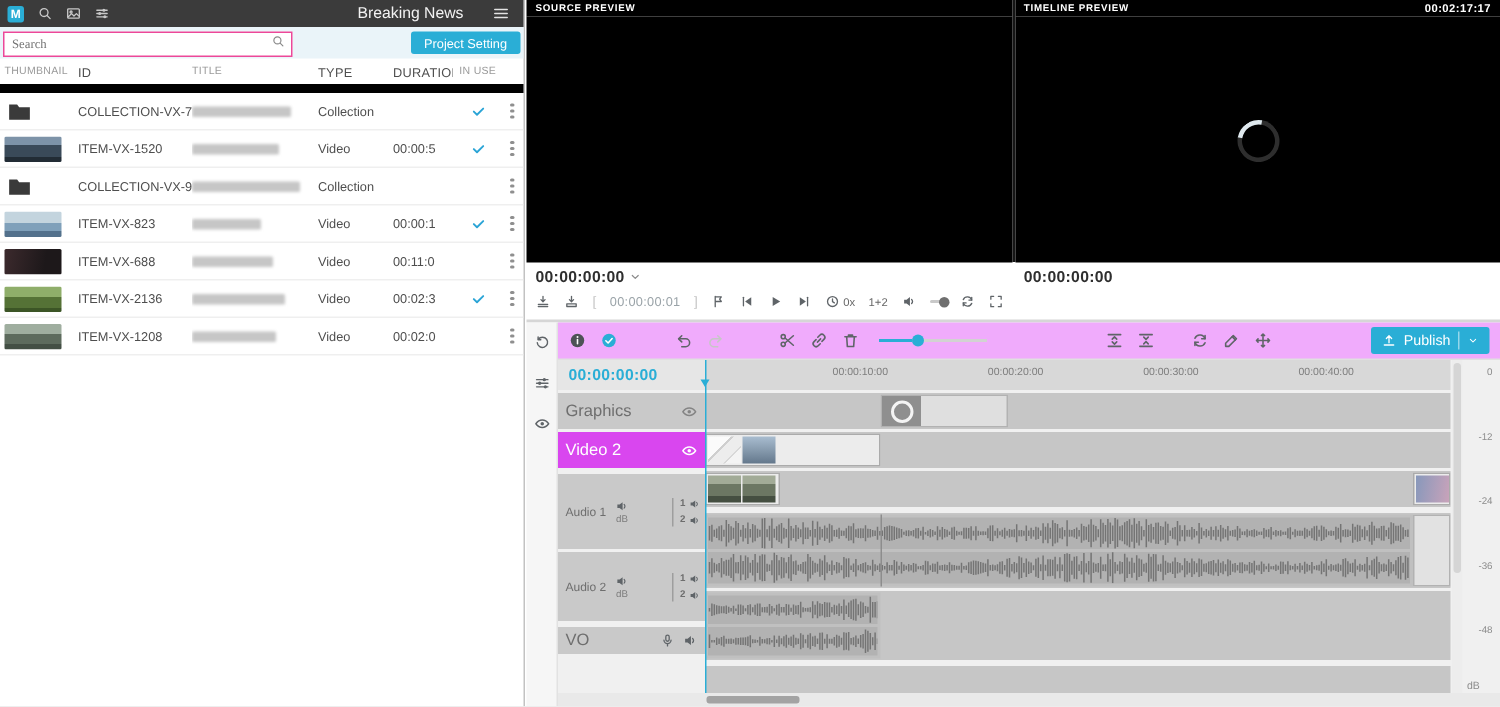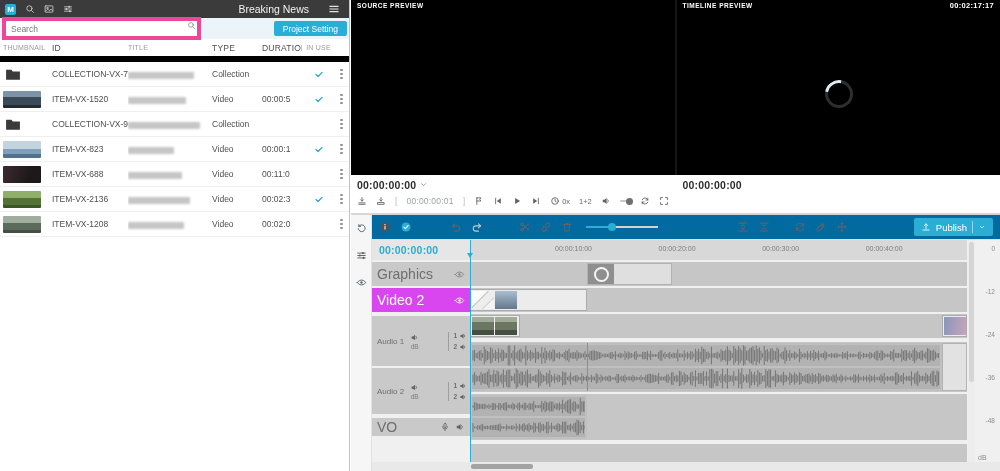--- a/index.html
+++ b/index.html
@@ -14,22 +14,22 @@
   .app-toolbar{height:18px;background:#3b3b3b;display:flex;align-items:center;padding:0 5px;gap:9px;flex:none}
   .logo{width:11px;height:11px;background:#2aaed6;color:#fff;font-size:8px;font-weight:bold;
         display:flex;align-items:center;justify-content:center;border-radius:2px}
   .app-toolbar .ic{color:#c9c9c9;width:10px;height:10px}
   .app-title{margin-left:auto;font-size:10.5px;color:#f2f2f2;white-space:nowrap}
   .app-toolbar .menu{color:#e3e3e3;margin:0 4px 0 10px;width:12px;height:12px}
   .bin-header{height:13px;background:#2aaed6;color:#fff;font-size:8px;font-weight:bold;letter-spacing:.4px;
         display:flex;align-items:center;padding:0 5px;flex:none}
   .bin-controls{height:21px;background:#eaf4f9;display:flex;align-items:center;padding:0 2px;flex:none}
   .searchwrap{position:relative}
-  .searchwrap input{width:168px;height:15px;border:4px solid #ec4899;font-size:8.5px;padding:0 18px 0 5px;
-        outline:none;color:#444;background:#fff;font-family:Liberation Sans, sans-serif}
+  .searchwrap input{width:168px;height:15px;border:1px solid #ec4899;font-size:8.5px;padding:0 18px 0 5px;
+        outline:none;color:#444;background:#fff;font-family:Liberation Serif, serif}
   .searchwrap .ic{position:absolute;right:5px;top:3.5px;color:#8a8a8a;width:9px;height:9px}
   .proj-btn{margin-left:auto;background:#2aaed6;color:#fff;border:none;font-size:8.5px;height:15px;
         padding:0 9px;border-radius:2px;font-family:inherit;cursor:pointer}
   .bin-thead{display:flex;align-items:center;height:17px;border-bottom:6px solid #000000;
         font-size:7px;color:#9a9a9a;letter-spacing:.2px;flex:none}
   .bin-rows{flex:1;overflow:hidden}
   .bin-row{display:flex;align-items:center;height:24px;border-bottom:1px solid #efefef}
   .c-thumb{width:52px;display:flex;align-items:center;overflow:hidden}
   .c-id{width:76px;font-size:8.5px;color:#4e4e4e;white-space:nowrap;overflow:hidden}
   .c-title{width:84px;overflow:hidden}
@@ -73,36 +73,36 @@
   .lbl{font-size:7.5px;color:#666}
   .vslider{position:relative;width:36px;height:2px;background:#c9c9c9;border-radius:1px}
   .vslider i{position:absolute;left:62%;top:-2.5px;width:7px;height:7px;background:#6f6f6f;border-radius:50%}
   .aspect{font-size:8px;color:#555}
 
   
   .tl-area{flex:1;display:flex;border-top:2px solid #d6d6d6;min-height:0}
   .sidestrip{width:20px;background:#f6f6f6;border-right:1px solid #e2e2e2;display:flex;flex-direction:column;
         align-items:center;padding-top:8px;gap:16px;color:#8b8b8b;flex:none}
   .tl-main{flex:1;display:flex;flex-direction:column;min-width:0}
-  .tl-toolbar{height:24px;display:flex;align-items:center;gap:9px;padding:0 7px;background:#0369a1;
+  .tl-toolbar{height:24px;display:flex;align-items:center;gap:9px;padding:0 7px;background:#f0abfc;
         border-bottom:1px solid #e0e0e0;color:#5a5f63;flex:none}
   .tl-toolbar .ic{width:12px;height:12px}
   .ic.disabled{color:#c7c7c7}
   .zoomslider{position:relative;width:72px;height:2px;background:#d2d2d2;margin:0 4px}
   .zoomslider .fill{position:absolute;left:0;top:0;height:2px;width:30%;background:#2aaed6}
   .zoomslider .knob{position:absolute;left:30%;top:-3px;width:8px;height:8px;border-radius:50%;background:#2aaed6}
   .grp-r{margin-left:66px;display:flex;gap:9px}
   .publish{margin-left:auto;height:18px;background:#2aaed6;border:none;color:#fff;display:flex;
         align-items:center;gap:5px;font-size:9.5px;padding:0 7px;border-radius:2px;font-family:inherit;cursor:pointer}
   .publish .sep{width:1px;height:12px;background:rgba(255,255,255,.5)}
   .publish .ic{width:10px;height:10px;color:#fff}
 
   .tl-body{display:flex;flex:1;background:#f0f0f0;min-height:0}
   .tl-headers{width:98px;display:flex;flex-direction:column;gap:2px;flex:none}
-  .th-cell{background:#c9c9c9;display:flex;align-items:center;padding:0 5px;font-size:14px;color:#6e6e6e;
+  .th-cell{background:#c9c9c9;display:flex;align-items:center;padding:0 5px;font-size:11px;color:#6e6e6e;
         gap:4px;box-sizing:border-box}
   .th-cell .eye{margin-left:auto;color:#848484;width:11px;height:11px}
   .th-cell.selected{background:#d946ef;color:#fff}
   .th-cell.selected .eye{color:#fff}
   .tc-cell{background:#e6e6e6;color:#2aaed6;font-weight:bold;font-size:10.5px;letter-spacing:.2px;padding-left:7px}
   .h-ruler{height:20px}.h-v{height:24px}.h-a1{height:50px}.h-a2{height:46px}.h-vo{height:18px}
   .mt4{margin-top:2px}
   .audio{font-size:8px;padding-right:3px}
   .gaincol{display:flex;flex-direction:column;align-items:center;gap:1px;margin-left:2px}
   .gaincol .ic{width:9px;height:9px}

